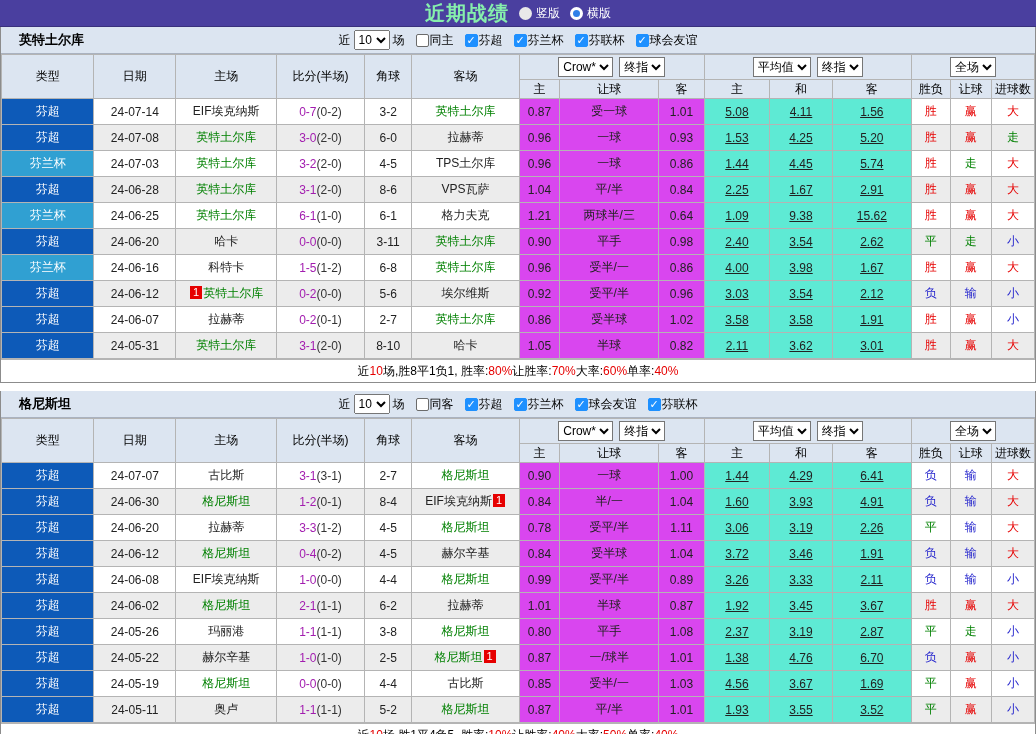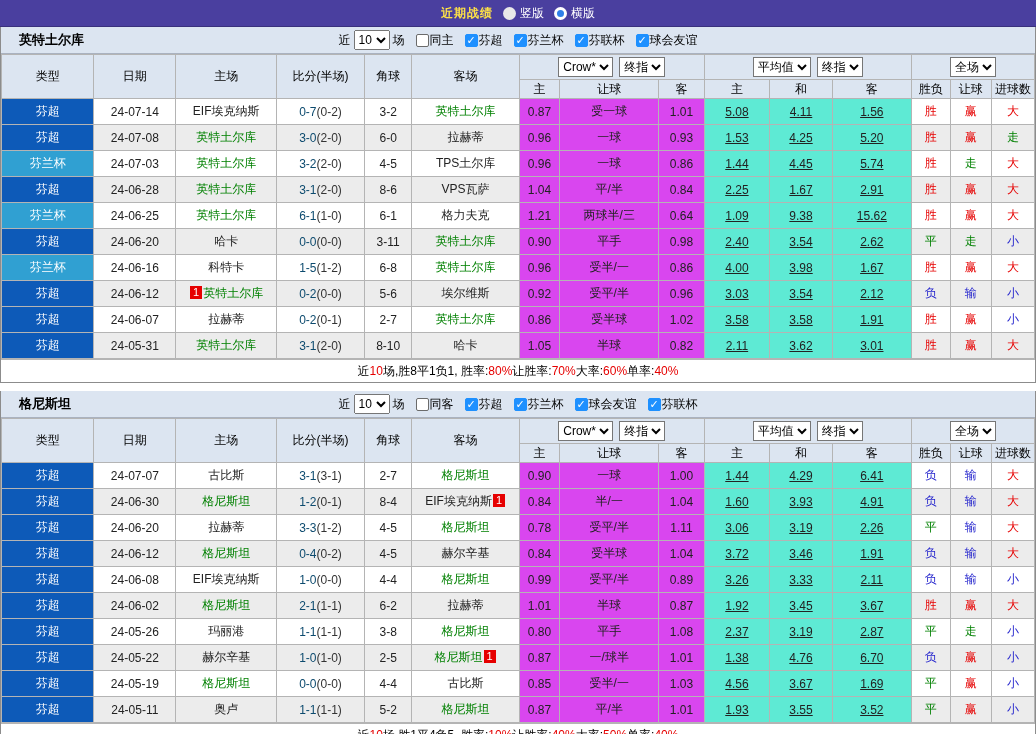--- a/index.html
+++ b/index.html
@@ -1,21 +1,21 @@
 <!DOCTYPE html>
 <html><head>
 <meta charset="utf-8">
 <style>
   html,body{margin:0;padding:0;background:#fff;}
   body{font-family:"Liberation Sans","DejaVu Sans",sans-serif;font-size:12px;color:#000;}
   .page{width:1036px;margin:0 auto;}
 
   
   .topbar{height:26px;background:#4a3f9f;display:flex;align-items:center;justify-content:center;gap:10px;border-bottom:1px solid #39307c;}
-  .topbar .title{color:#fde047;font-weight:bold;font-size:12px;letter-spacing:1px;}
+  .topbar .title{color:#86efac;font-weight:bold;font-size:20px;letter-spacing:1px;}
   .radio-wrap{display:inline-flex;align-items:center;gap:4px;color:#fff;font-size:12px;cursor:pointer;}
   .radio{width:13px;height:13px;border-radius:50%;background:#e9e9e9;display:inline-flex;align-items:center;justify-content:center;}
   .radio.checked{background:#fff;}
   .radio.checked::after{content:"";width:7px;height:7px;border-radius:50%;background:#2f80e8;display:block;}
 
   
   .section{border:1px solid #8c8c8c;border-top:none;}
   .sec-head{position:relative;height:26px;background:#dce5f1;display:flex;align-items:center;justify-content:center;border-bottom:1px solid #aab2c0;}
   .team-name{position:absolute;left:18px;font-weight:bold;font-size:13px;}
   .filters{display:inline-flex;align-items:center;gap:3px;}
@@ -39,21 +39,21 @@
   .selgrp{display:flex;justify-content:center;gap:6px;}
   .selgrp select{font-size:12px;height:20px;background:#fff;}
   tbody tr{height:26px;}
   tbody td{font-size:12px;color:#222;}
   tbody tr:nth-child(even) td.plain{background:#ececec;}
   tbody td.plain{background:#fff;}
   td.crowbg{background:#d946ef;}
   td.avgbg{background:#5eead4;text-decoration:underline;}
   td.league-cell{color:#fff;font-size:12px;padding:0;}
   .t-green{color:#008000;}
-  .score-main{color:#0c4a6e;}
+  .score-main{color:#a21caf;}
   .score-half{color:#333;}
   .res-r{color:#e60000;}
   .res-g{color:#008000;}
   .res-b{color:#2525cd;}
   .redcard{display:inline-block;background:#e60000;color:#fff;font-size:11px;line-height:13px;padding:0 3px;margin:0 1px;vertical-align:1px;}
   .summary{height:22px;display:flex;align-items:center;justify-content:center;border-top:1px solid #b4b4b4;background:#fff;font-size:12px;}
   .summary .red{color:#e60000;}
   .gap{height:8px;}
 </style>
 </head>

